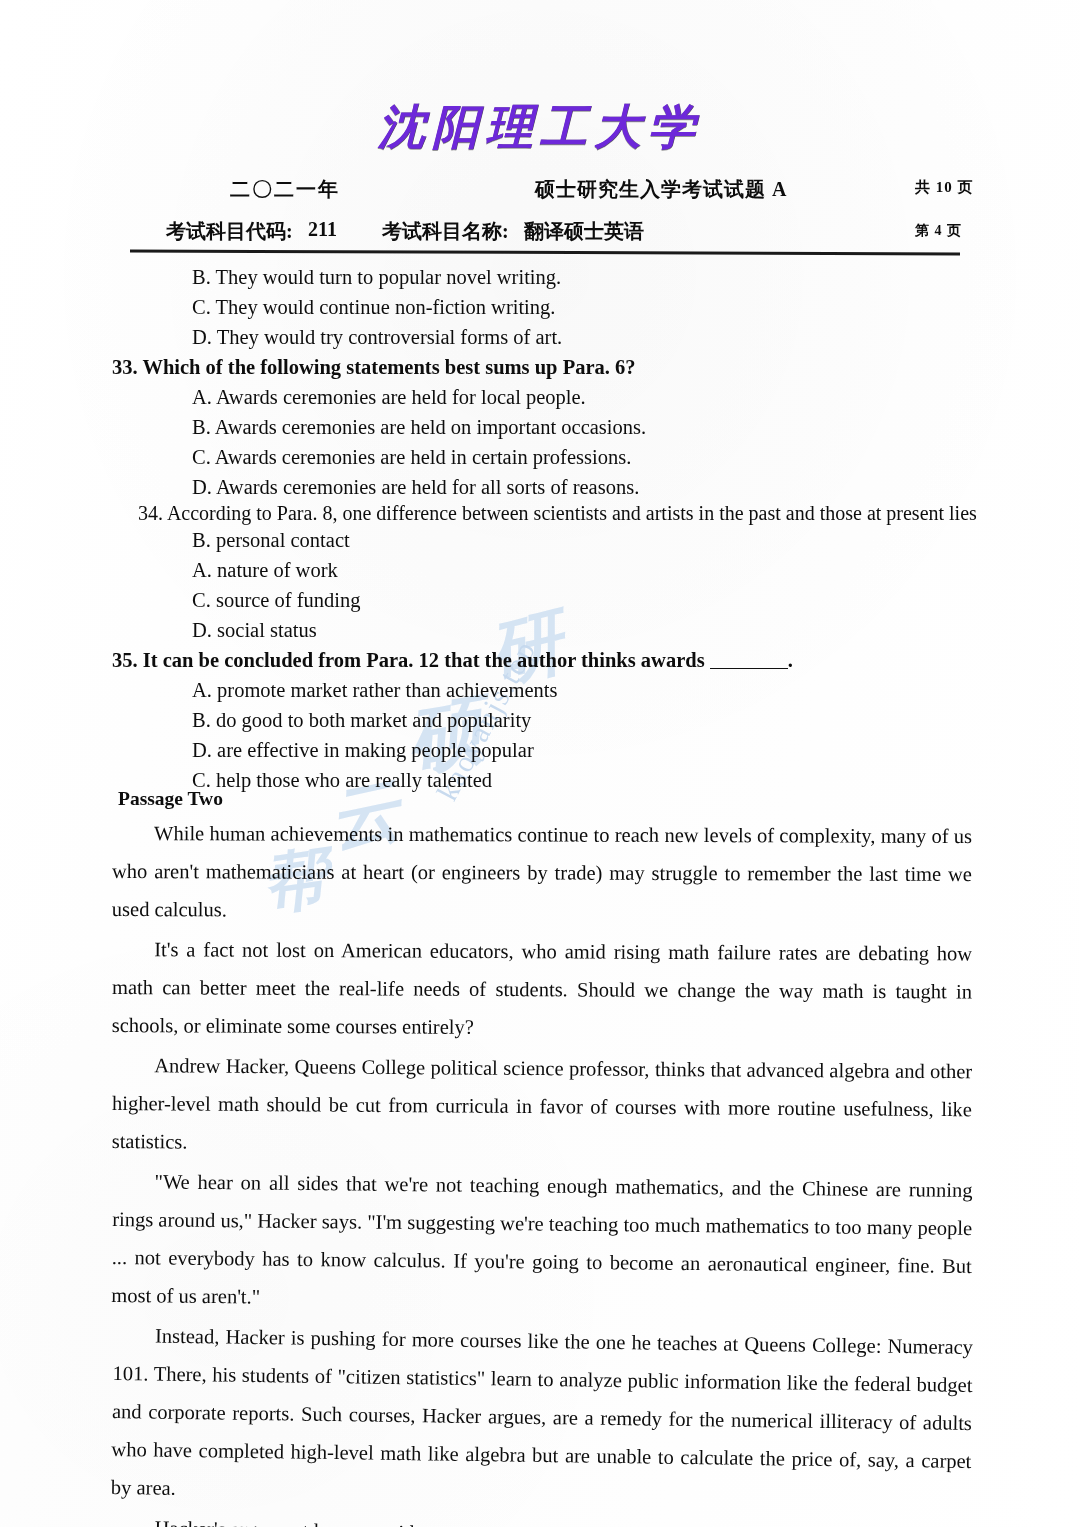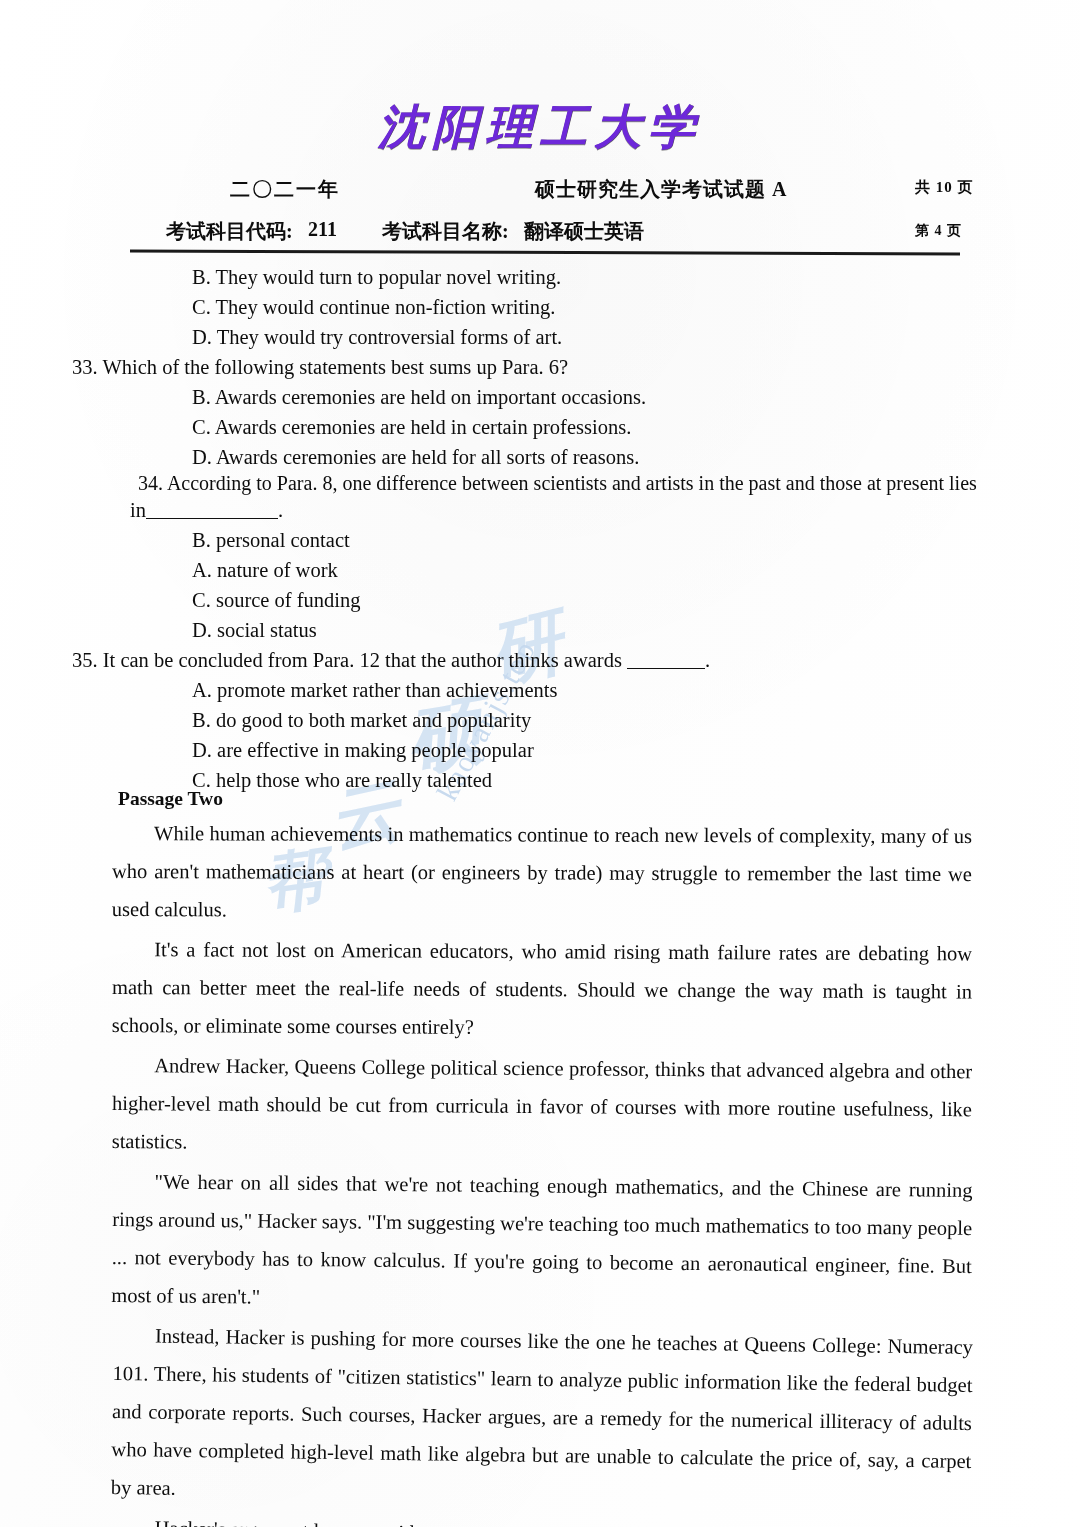--- a/index.html
+++ b/index.html
@@ -155,21 +155,21 @@
     left: 0;
     top: 262px;
     width: 1080px;
   }
   .opt, .qline {
     font-size: 20.5px;
     line-height: 30px;
     white-space: nowrap;
   }
   .opt { margin-left: 192px; }
-  .qline { margin-left: 72px; }
+  .qline { margin-left: 112px; font-weight: bold; }
   .qline-wide { margin-left: 138px; font-size: 20px; }
   .blank-line {
     display: inline-block;
     border-bottom: 1.6px solid #111;
     vertical-align: -2px;
   }
   .blank-sm { width: 78px; }
   .blank-md { width: 132px; }
 
   .in-line {
@@ -244,26 +244,26 @@
 
     <div class="rule"></div>
 
     <div class="qblock">
 
       <div class="opt">B. They would turn to popular novel writing.</div>
       <div class="opt">C. They would continue non-fiction writing.</div>
       <div class="opt">D. They would try controversial forms of art.</div>
 
       <div class="qline">33. Which of the following statements best sums up Para. 6?</div>
+      <div class="opt">A. Awards ceremonies are held for local people.</div>
       <div class="opt">B. Awards ceremonies are held on important occasions.</div>
       <div class="opt">C. Awards ceremonies are held in certain professions.</div>
       <div class="opt">D. Awards ceremonies are held for all sorts of reasons.</div>
 
       <div class="qline-wide">34. According to Para. 8, one difference between scientists and artists in the past and those at present lies</div>
-      <div class="in-line"><span>in</span><span class="blank-line blank-md"></span><span>.</span></div>
       <div class="opt">B. personal contact</div>
       <div class="opt">A. nature of work</div>
       <div class="opt">C. source of funding</div>
       <div class="opt">D. social status</div>
 
       <div class="qline"><span>35. It can be concluded from Para. 12 that the author thinks awards</span>&nbsp;<span class="blank-line blank-sm"></span><span>.</span></div>
       <div class="opt">A. promote market rather than achievements</div>
       <div class="opt">B. do good to both market and popularity</div>
       <div class="opt">D. are effective in making people popular</div>
       <div class="opt">C. help those who are really talented</div>

